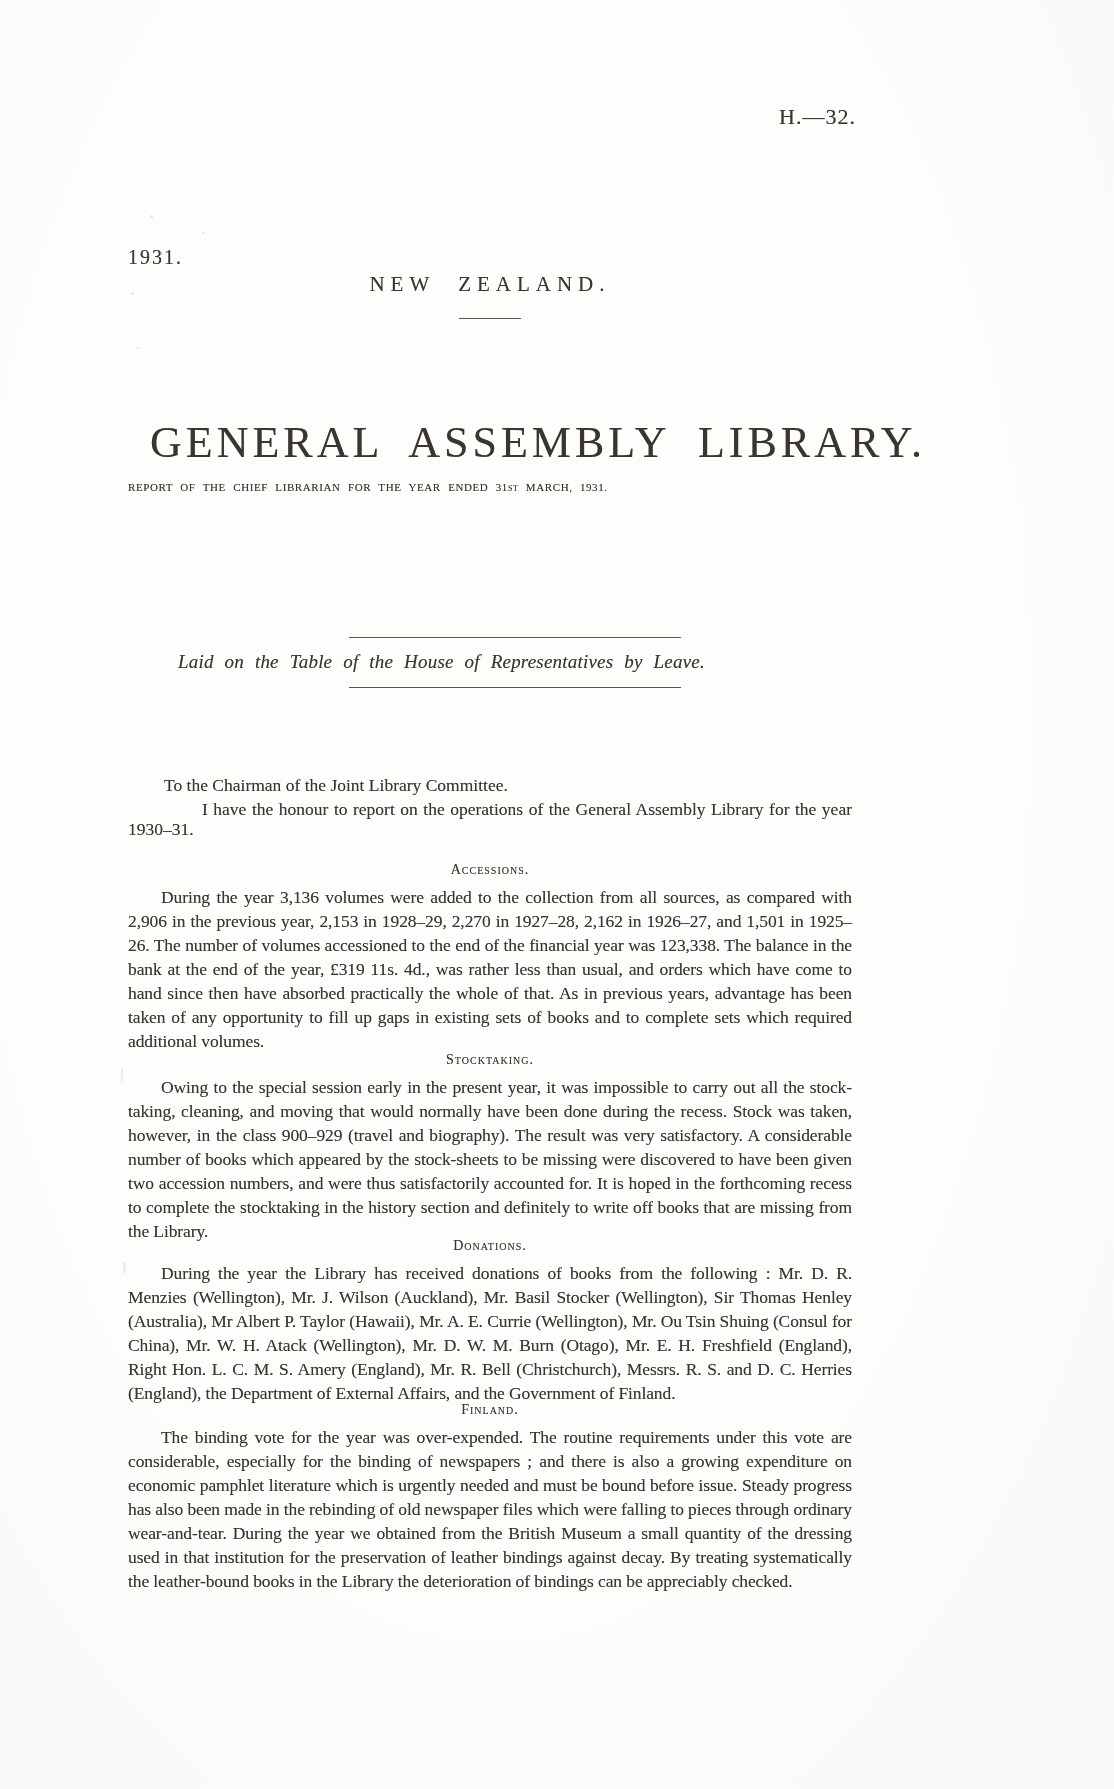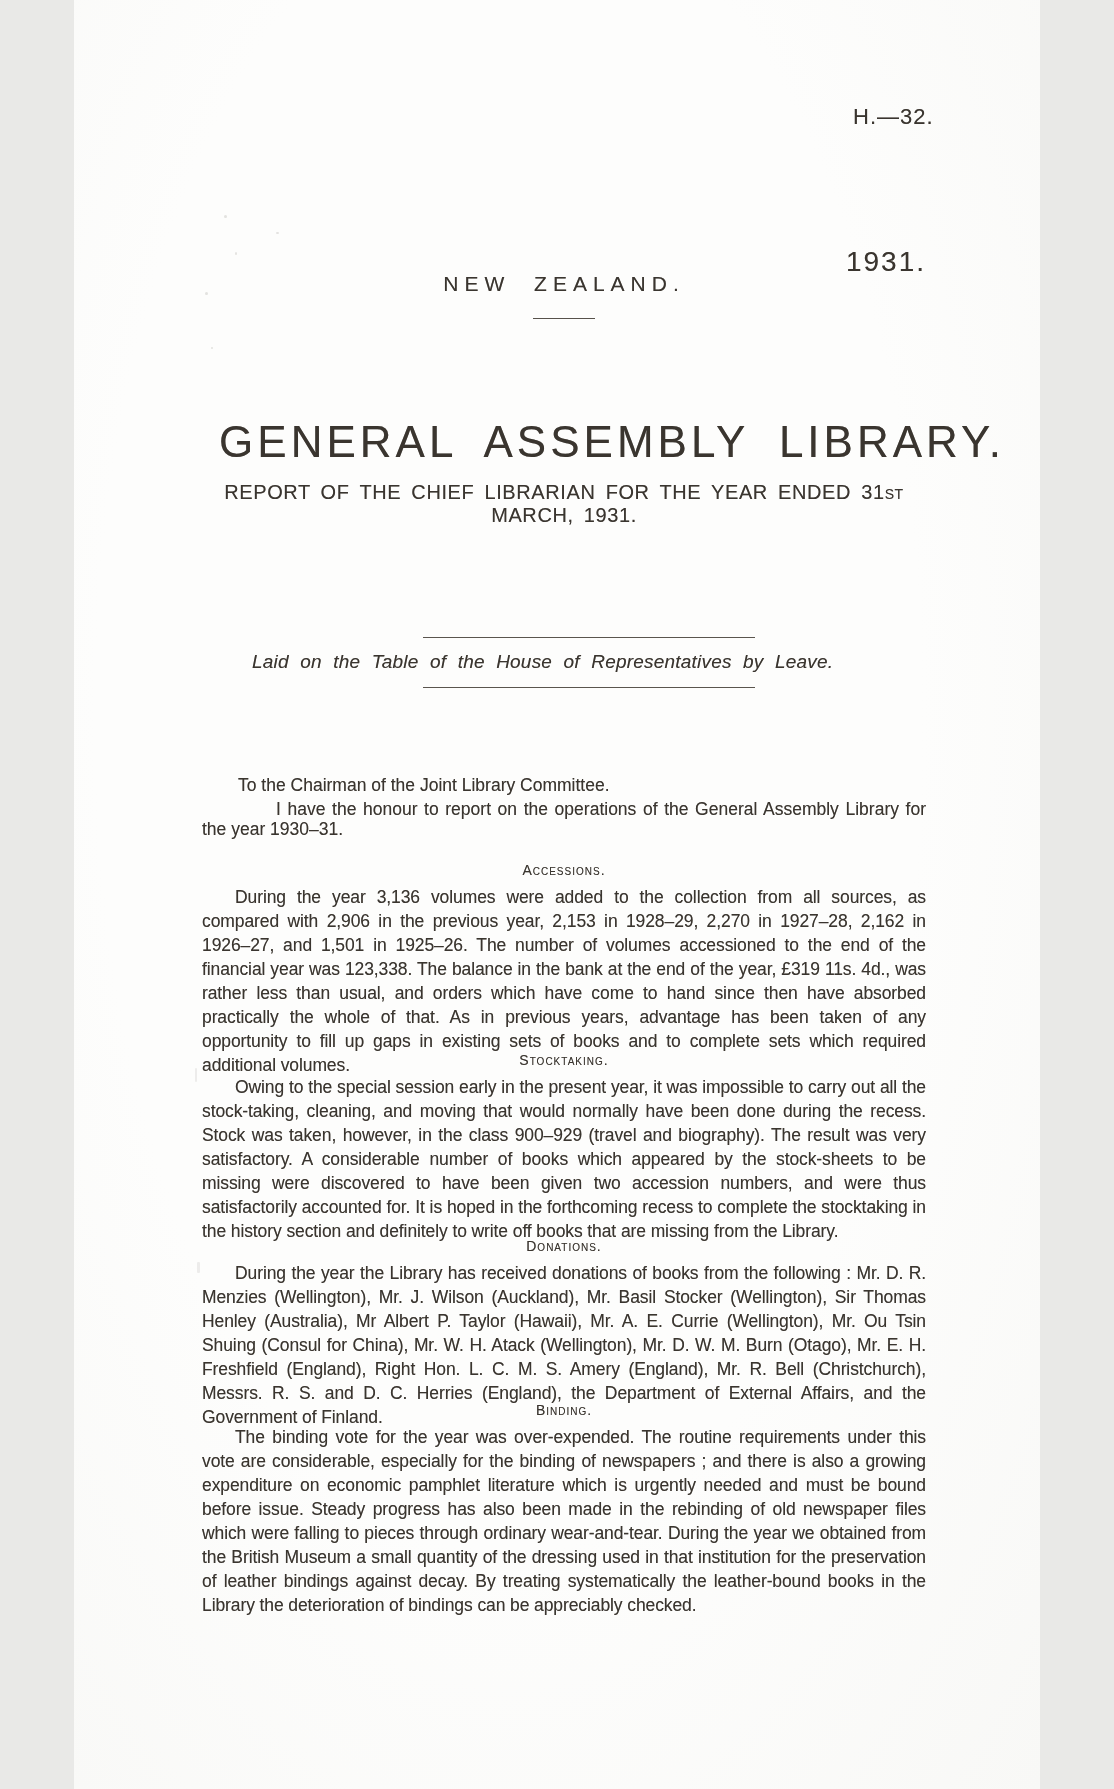--- a/index.html
+++ b/index.html
@@ -1,50 +1,50 @@
 <!DOCTYPE html>
 <html><head>
 <meta charset="utf-8">
 <style>
   html,body{margin:0;padding:0;background:#e9e9e7;}
   .page{
     position:relative;
-    width:966px;height:1789px;
+    width:1114px;height:1789px;
     margin:0 auto;
     background:radial-gradient(ellipse at 45% 40%, #fdfdfc 55%, #f8f8f6 100%);
-    font-family:Liberation Sans, sans-serif;
+    font-family:Liberation Serif, serif;
     color:#3a352f;
     overflow:hidden;
     text-shadow:0 0 0.6px rgba(58,53,47,0.45);
   }
   .docref{
     position:absolute;left:779px;top:104px;
     font-size:22px;letter-spacing:1px;
   }
   .content{position:absolute;left:128px;top:0;width:724px;}
   .yearline{
     position:absolute;top:246px;left:0;width:100%;
-    text-align:right;font-size:28px;letter-spacing:2px;
+    text-align:left;font-size:20px;letter-spacing:2px;
   }
   .countryline{
     position:absolute;top:272px;left:0;width:100%;
     text-align:center;font-size:21px;letter-spacing:6px;word-spacing:12px;
   }
   .shortrule{
     position:absolute;top:318px;left:50%;transform:translateX(-50%);
     width:62px;height:0;border-top:1.5px solid #57524b;
   }
   .title{
     position:absolute;top:417px;left:-6px;width:832px;margin:0;
     text-align:center;font-size:44px;font-weight:normal;
     letter-spacing:4px;word-spacing:14px;white-space:nowrap;
   }
   .subtitle{
     position:absolute;top:481px;left:0;width:100%;
-    text-align:center;font-size:20px;font-variant:small-caps;
+    text-align:left;font-size:11px;font-variant:small-caps;
     letter-spacing:0.6px;word-spacing:4px;
   }
   .tabled{position:absolute;top:637px;left:50px;width:674px;text-align:left;}
   .rule{width:332px;height:0;margin:0 auto;border-top:1.2px solid #5a554e;}
   .tablednote{
     font-style:italic;font-size:19px;margin:13px 0 14px;
     word-spacing:6px;letter-spacing:0.2px;
   }
   .salutation{
     position:absolute;top:772px;left:0;width:724px;
@@ -104,21 +104,21 @@
       <h2>Stocktaking.</h2>
       <p>Owing to the special session early in the present year, it was impossible to carry out all the stock-taking, cleaning, and moving that would normally have been done during the recess.  Stock was taken, however, in the class 900–929 (travel and biography).  The result was very satisfactory. A considerable number of books which appeared by the stock-sheets to be missing were discovered to have been given two accession numbers, and were thus satisfactorily accounted for.  It is hoped in the forthcoming recess to complete the stocktaking in the history section and definitely to write off books that are missing from the Library.</p>
     </section>
 
     <section class="sec sec3">
       <h2>Donations.</h2>
       <p>During the year the Library has received donations of books from the following :  Mr. D. R. Menzies (Wellington), Mr. J. Wilson (Auckland), Mr. Basil Stocker (Wellington), Sir Thomas Henley (Australia), Mr Albert P. Taylor (Hawaii), Mr. A. E. Currie (Wellington), Mr. Ou Tsin Shuing (Consul for China), Mr. W. H. Atack (Wellington), Mr. D. W. M. Burn (Otago), Mr. E. H. Freshfield (England), Right Hon. L. C. M. S. Amery (England), Mr. R. Bell (Christchurch), Messrs. R. S. and D. C. Herries (England), the Department of External Affairs, and the Government of Finland.</p>
     </section>
 
     <section class="sec sec4">
-      <h2>Binding.</h2>
+      <h2>Finland.</h2>
       <p>The binding vote for the year was over-expended.  The routine requirements under this vote are considerable, especially for the binding of newspapers ;  and there is also a growing expenditure on economic pamphlet literature which is urgently needed and must be bound before issue.  Steady progress has also been made in the rebinding of old newspaper files which were falling to pieces through ordinary wear-and-tear.  During the year we obtained from the British Museum a small quantity of the dressing used in that institution for the preservation of leather bindings against decay.  By treating systematically the leather-bound books in the Library the deterioration of bindings can be appreciably checked.</p>
     </section>
 
   </div>
 
   <div class="speck" style="left:150px;top:215px;width:3px;height:3px;"></div>
   <div class="speck" style="left:202px;top:232px;width:3px;height:2px;"></div>
   <div class="speck" style="left:161px;top:252px;width:2px;height:3px;"></div>
   <div class="speck" style="left:131px;top:292px;width:3px;height:3px;"></div>
   <div class="speck" style="left:137px;top:347px;width:2px;height:2px;"></div>

